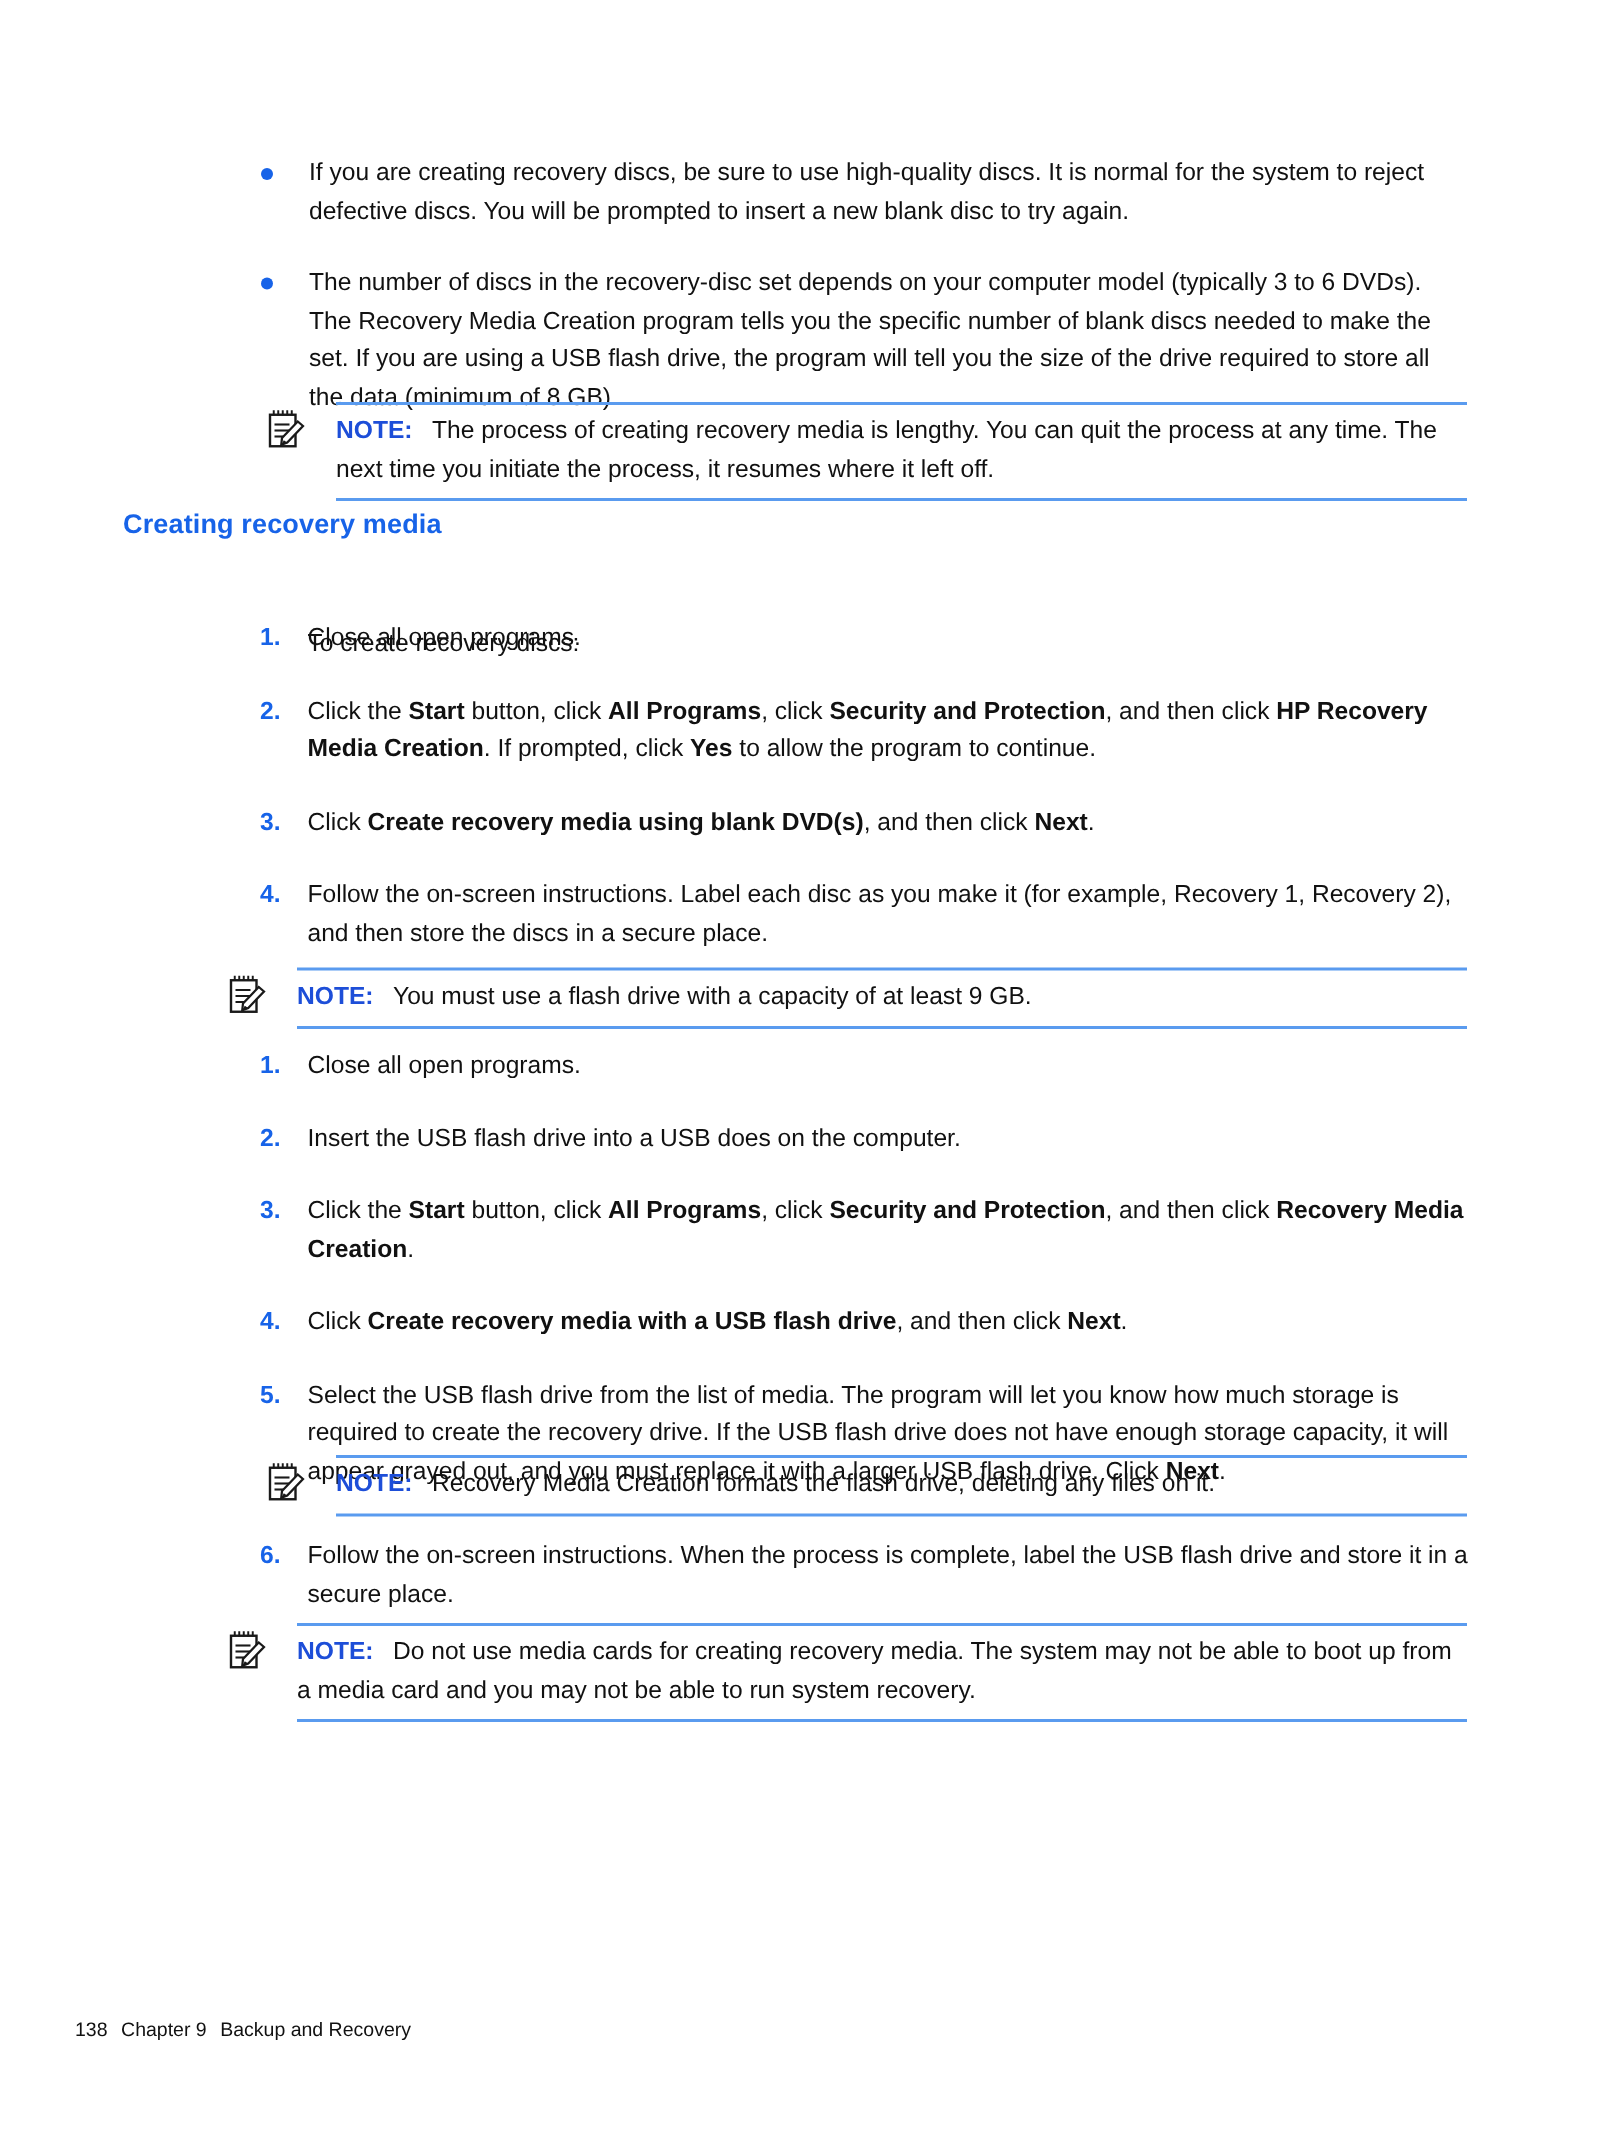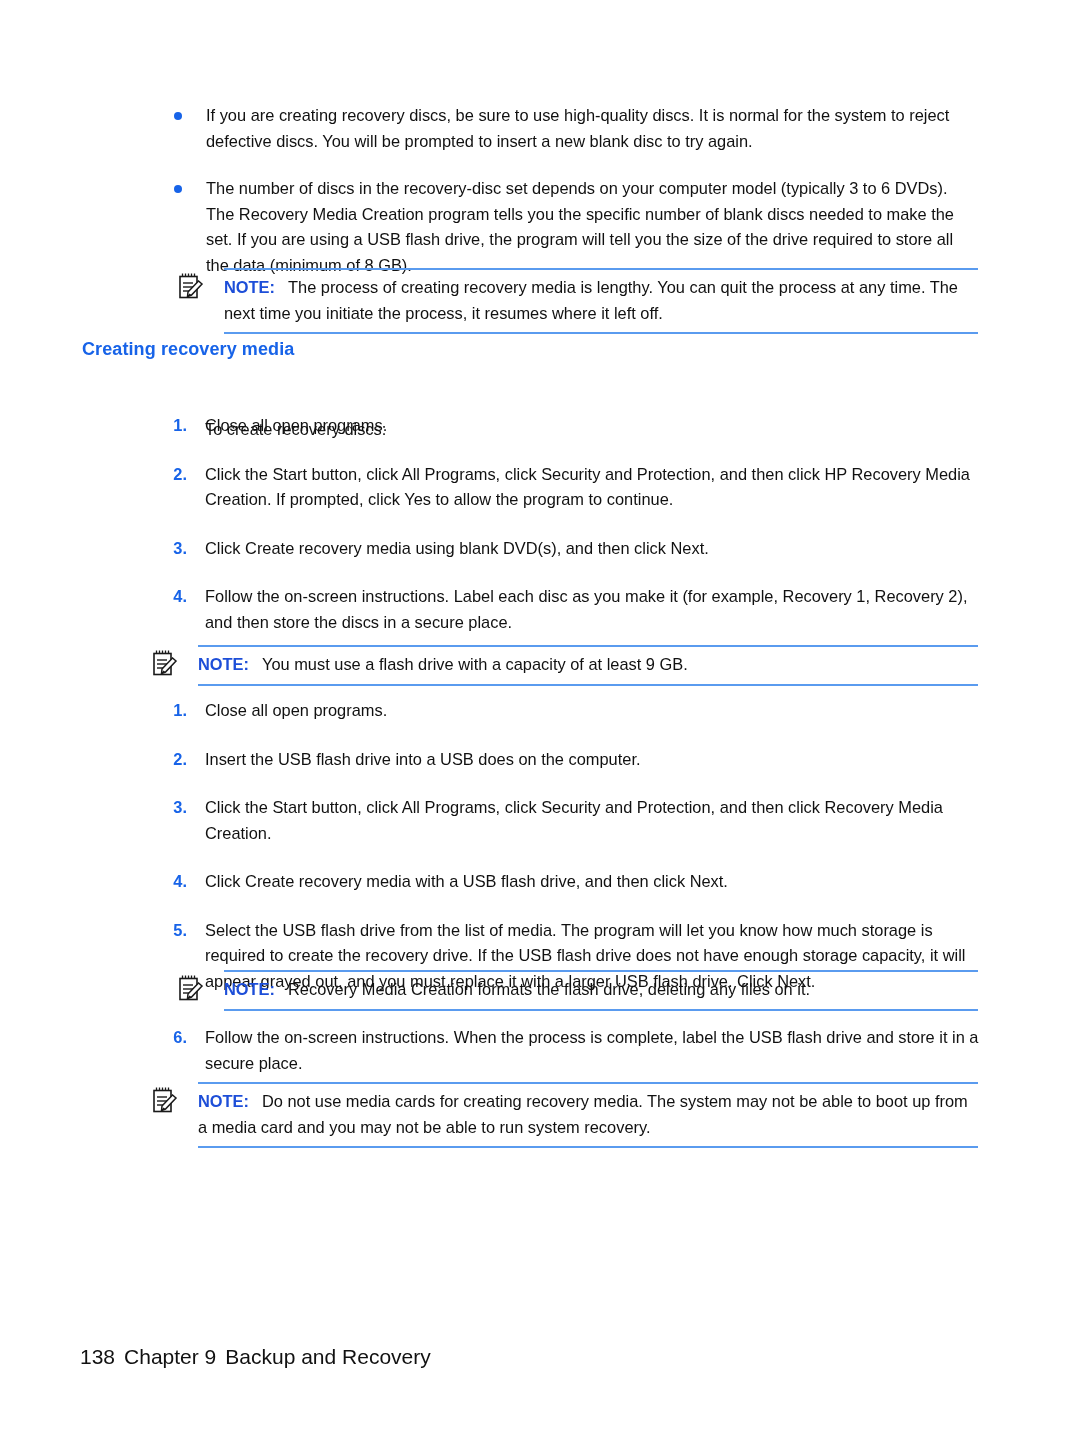--- a/index.html
+++ b/index.html
@@ -21,21 +21,21 @@
     width: 1080px;
     height: 1058px;
   }
 
   
   .body-text {
     font-size: 16.4px;
     line-height: 25.5px;
     color: #111111;
   }
-  b, .b { font-weight: normal; }
+  b, .b { font-weight: bold; }
 
   
   .bullet-list {
     position: absolute;
     left: 168px;
     top: 103px;
     width: 812px;
   }
   .bullet-item {
     position: relative;
@@ -113,23 +113,23 @@
     top: 0px;
     width: 22px;
     text-align: right;
     color: #1763e8;
     font-weight: bold;
   }
 
   
   .footer {
     position: absolute;
-    left: 80px;
+    left: 50px;
     top: 1345px;
-    font-size: 21px;
+    font-size: 13px;
     color: #111111;
   }
   .footer .sp { display: inline-block; width: 9px; }
 </style>
 </head>
 <body>
 
 <div class="page">
 
   <div class="bullet-list">

